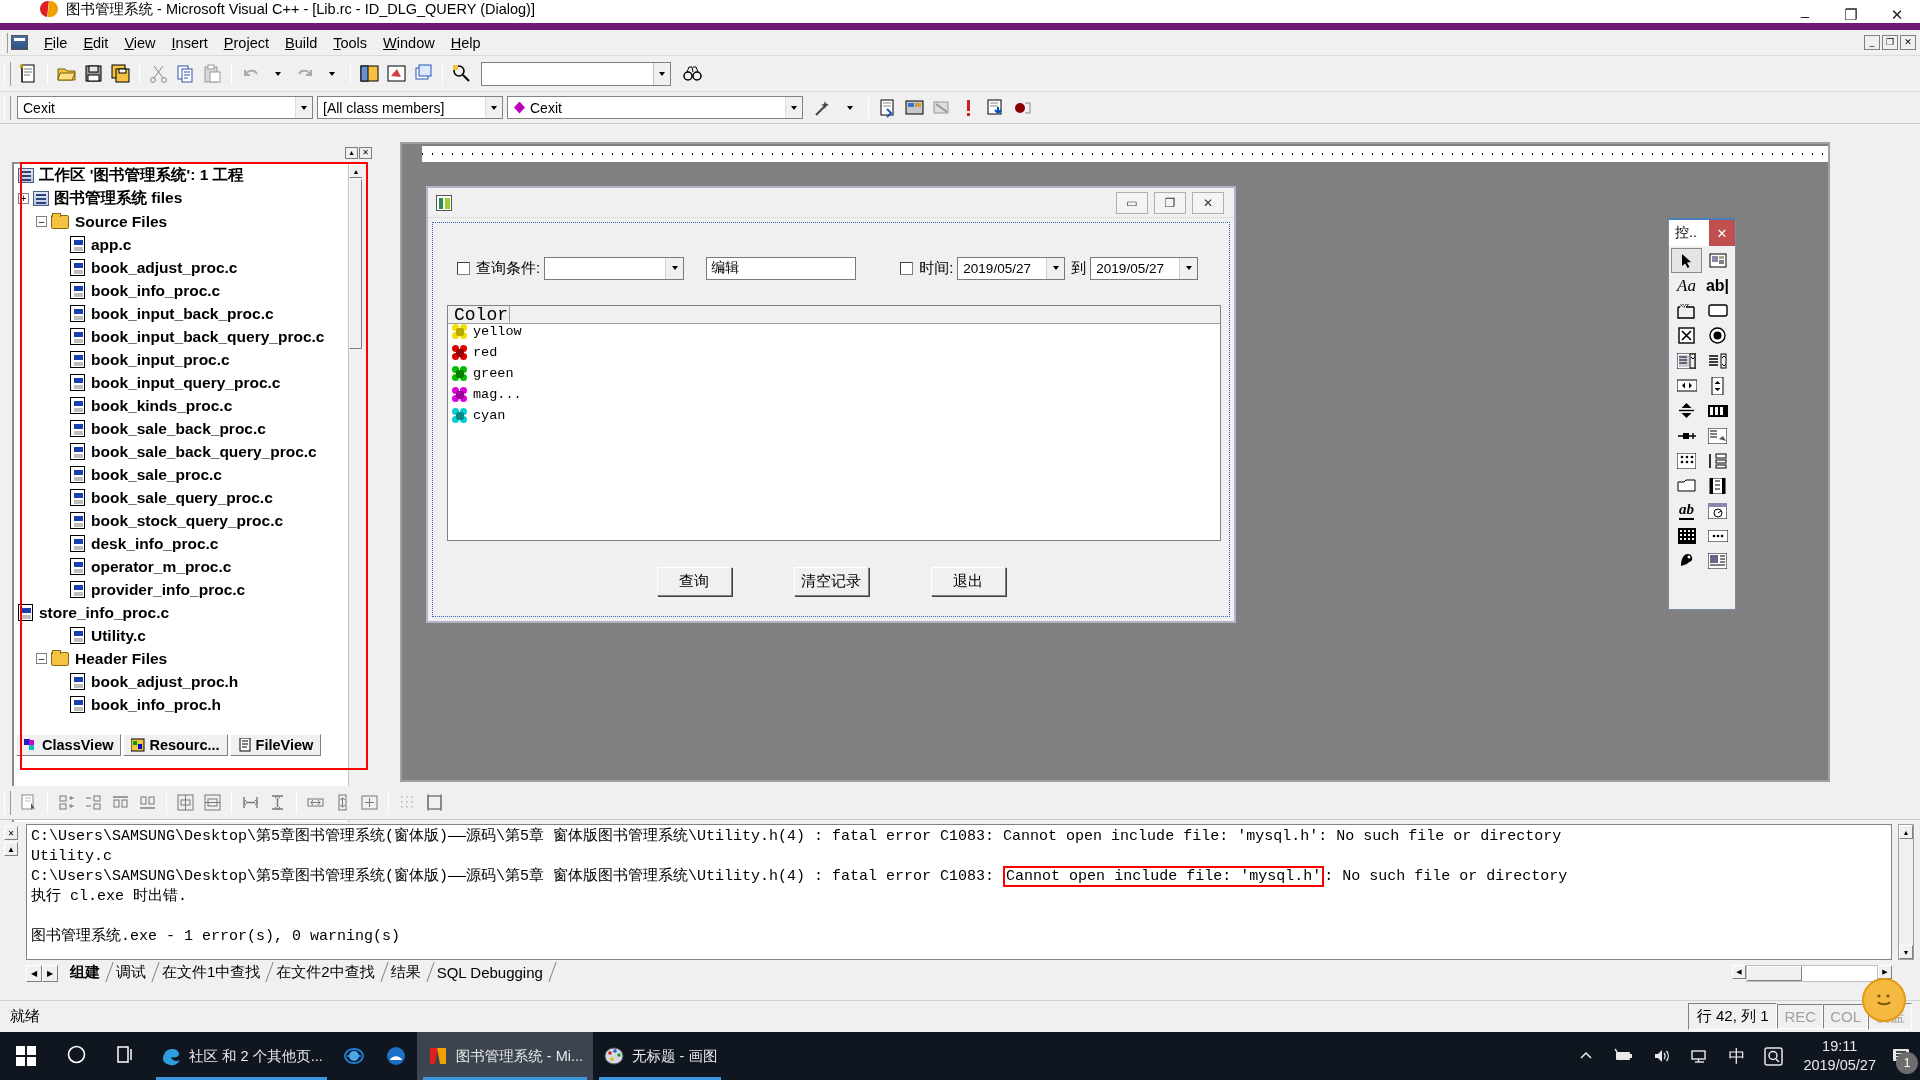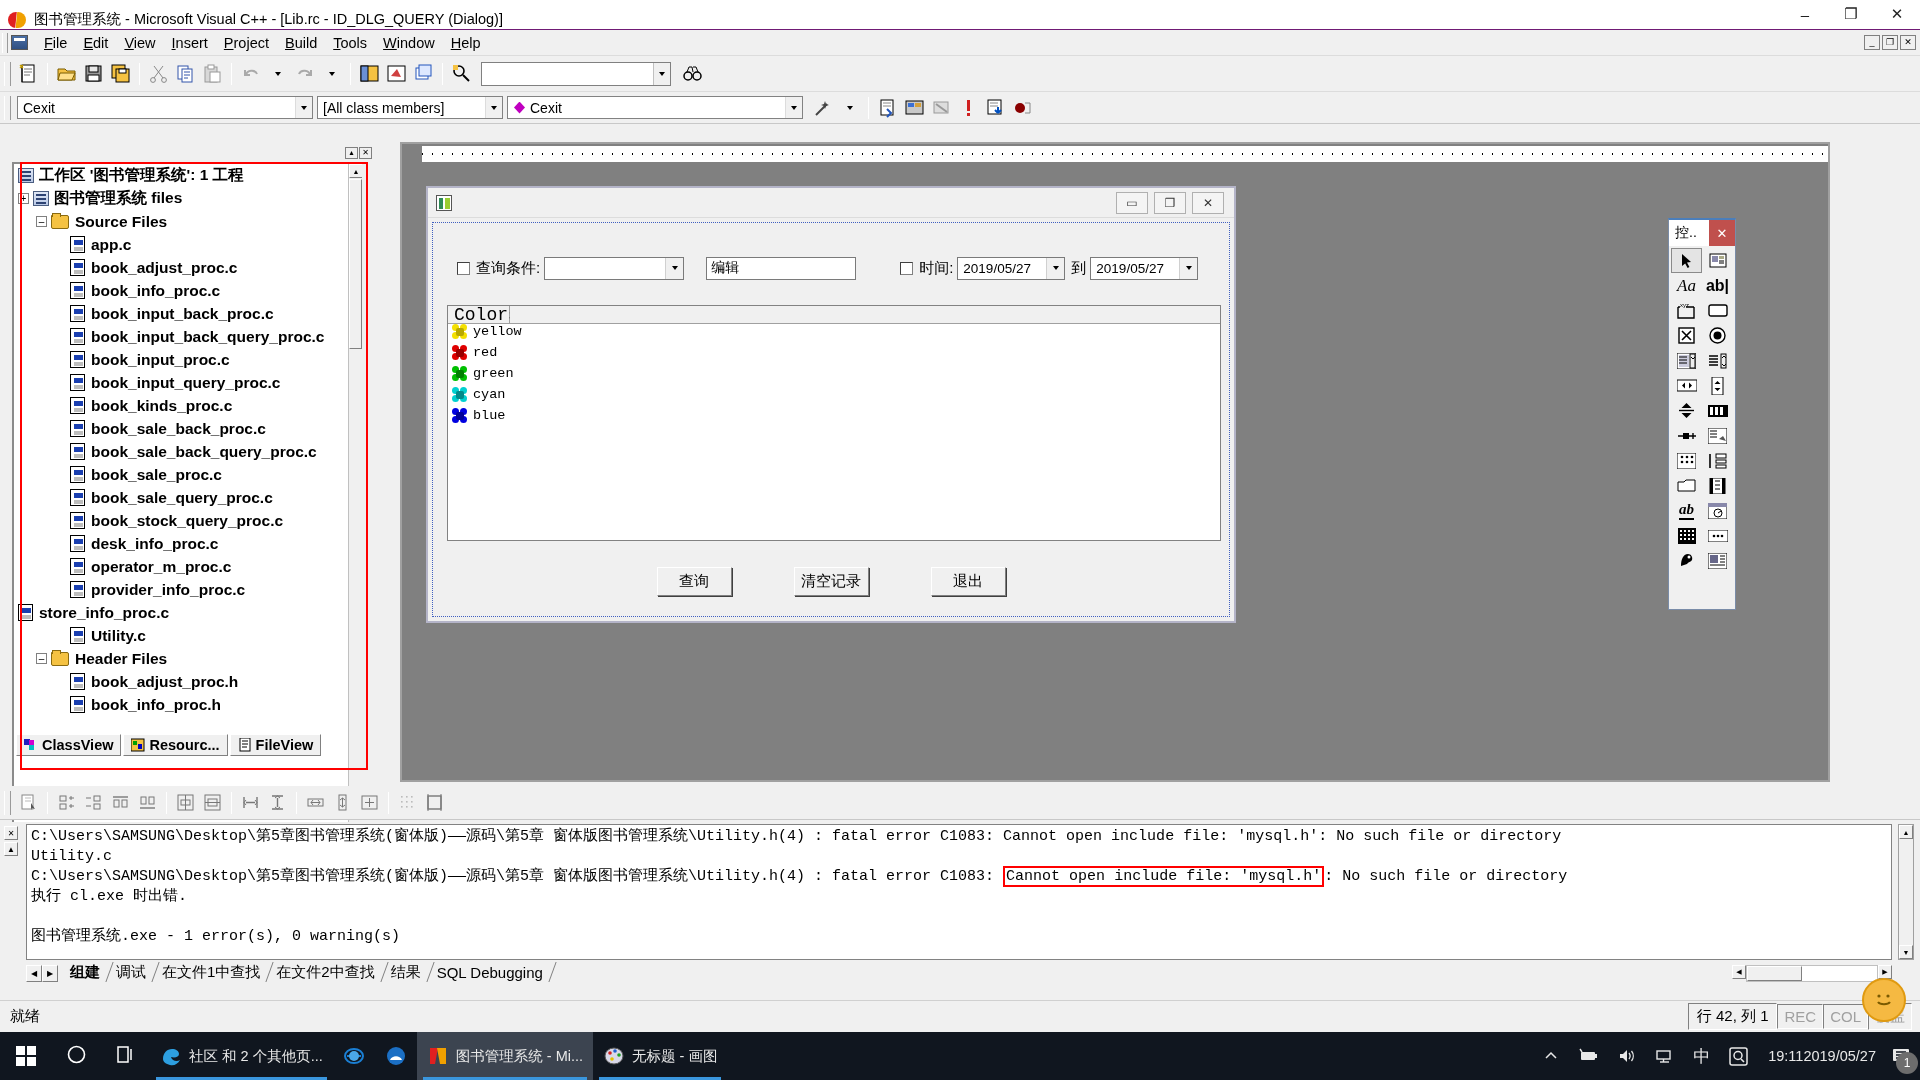--- a/index.html
+++ b/index.html
@@ -8,22 +8,23 @@
     font-family: "Liberation Sans", sans-serif;
     font-size: 14px;
     background: #ffffff;
     -webkit-font-smoothing: none;
   }
   .app { position:relative; width:1920px; height:1080px; background:#f0f0f0; }
 
   
   .titlebar {
     position:absolute; left:0; top:0; width:1920px; height:30px;
-    background:#ffffff; display:flex; align-items:flex-end;
-    border-bottom:1px solid #701a75;
+    background:#ffffff; display:flex; align-items:flex-start;
+    border-bottom:7px solid #701a75;
+    padding-left:32px;
   }
   .tb-icon { width:18px; height:18px; margin-left:8px; position:relative; flex:none; }
   .tb-icon .v1,.tb-icon .v2 {
     position:absolute; width:16px; height:16px; border-radius:50%;
   }
   .tb-icon .v1 { background:#e02020; left:0; top:1px; clip-path: polygon(0 0,55% 0,45% 100%,0 100%); }
   .tb-icon .v2 { background:#f0a000; left:2px; top:1px; clip-path: polygon(45% 0,100% 0,100% 100%,35% 100%); }
   .tb-title { margin-left:8px; font-size:14.5px; color:#000; white-space:nowrap; }
   .tb-btns { margin-left:auto; display:flex; height:30px; }
   .tb-btn { width:46px; height:30px; display:flex; align-items:center; justify-content:center;
@@ -239,21 +240,21 @@
      background:#10161f; display:flex; align-items:center; }
   .tk-btn { height:48px; display:flex; align-items:center; padding:0 10px; gap:7px;
      color:#e8e8e8; font-size:14.5px; position:relative;}
   .tk-btn.active { background:#3c4450; }
   .tk-btn.run::after { content:""; position:absolute; left:6px; right:6px; bottom:0; height:3px;
      background:#3a96dd; }
   .tk-ico { width:22px; height:22px; flex:none; position:relative; }
   .tk-right { margin-left:auto; display:flex; align-items:center; gap:0; padding-right:4px;
      color:#e8e8e8; font-size:14px;}
   .tk-sys { padding:0 9px; height:48px; display:flex; align-items:center; justify-content:center;}
-  .tk-clock { display:flex; flex-direction:row; align-items:center; justify-content:center;
+  .tk-clock { display:flex; flex-direction:column; align-items:center; justify-content:center;
      line-height:19px; font-size:14.5px; padding:0 10px; }
   .tk-badge { width:30px; height:48px; display:flex; align-items:center; justify-content:center;
      position:relative;}
   .badge-num { position:absolute; right:-2px; bottom:6px; width:22px;height:22px;border-radius:50%;
      background:#6d6d6d; color:#fff; font-size:12px; display:flex;align-items:center;justify-content:center;}
   .start-ico { width:20px;height:20px;position:relative;}
   .start-ico i { position:absolute;width:9px;height:9px;background:#fff;display:block;}
 </style>
 </head>
 <body>
@@ -719,37 +720,37 @@
                     <span class="a" style="background: rgb(0, 192, 0);"></span>
                     <span class="b" style="background: rgb(0, 192, 0);"></span>
                     <span class="c" style="background: rgb(0, 192, 0);"></span>
                     <span class="d" style="background: rgb(0, 192, 0);"></span>
                     <span class="e" style="background: rgb(0, 128, 0);"></span>
                   </span>
                   <span>green</span>
                 </div>
                 <div class="lc-row">
                   <span class="swatch">
+                    <span class="a" style="background: rgb(224, 0, 224);"></span>
+                    <span class="b" style="background: rgb(224, 0, 224);"></span>
+                    <span class="c" style="background: rgb(224, 0, 224);"></span>
+                    <span class="d" style="background: rgb(224, 0, 224);"></span>
+                    <span class="e" style="background: rgb(152, 0, 152);"></span>
+                  </span>
+                  <span>mag...</span>
+                </div>
+                <div class="lc-row">
+                  <span class="swatch">
                     <span class="a" style="background: rgb(0, 208, 208);"></span>
                     <span class="b" style="background: rgb(0, 208, 208);"></span>
                     <span class="c" style="background: rgb(0, 208, 208);"></span>
                     <span class="d" style="background: rgb(0, 208, 208);"></span>
                     <span class="e" style="background: rgb(0, 138, 138);"></span>
                   </span>
                   <span>cyan</span>
-                </div>
-                <div class="lc-row">
-                  <span class="swatch">
-                    <span class="a" style="background: rgb(0, 0, 224);"></span>
-                    <span class="b" style="background: rgb(0, 0, 224);"></span>
-                    <span class="c" style="background: rgb(0, 0, 224);"></span>
-                    <span class="d" style="background: rgb(0, 0, 224);"></span>
-                    <span class="e" style="background: rgb(0, 0, 152);"></span>
-                  </span>
-                  <span>blue</span>
                 </div>
               </div>
           </div>
 
           <div class="dlg-actions">
             <div class="dbtn">查询</div>
             <div class="dbtn">清空记录</div>
             <div class="dbtn">退出</div>
           </div>
         </div>

